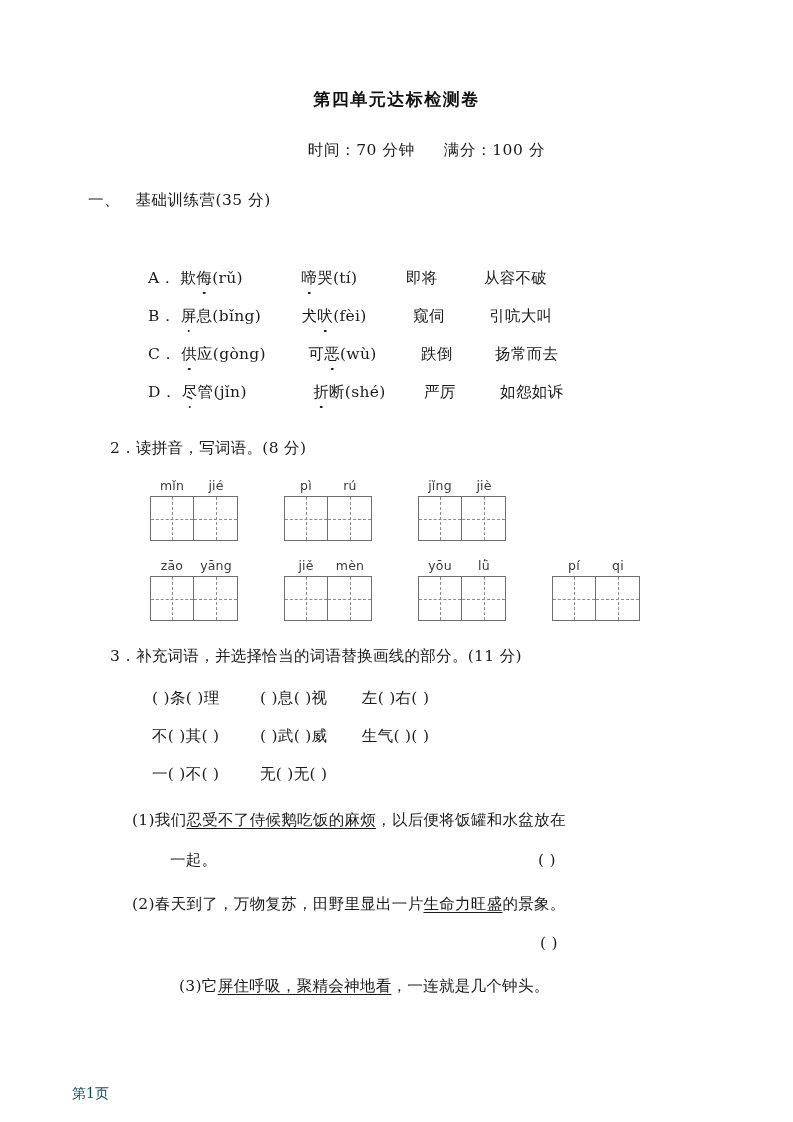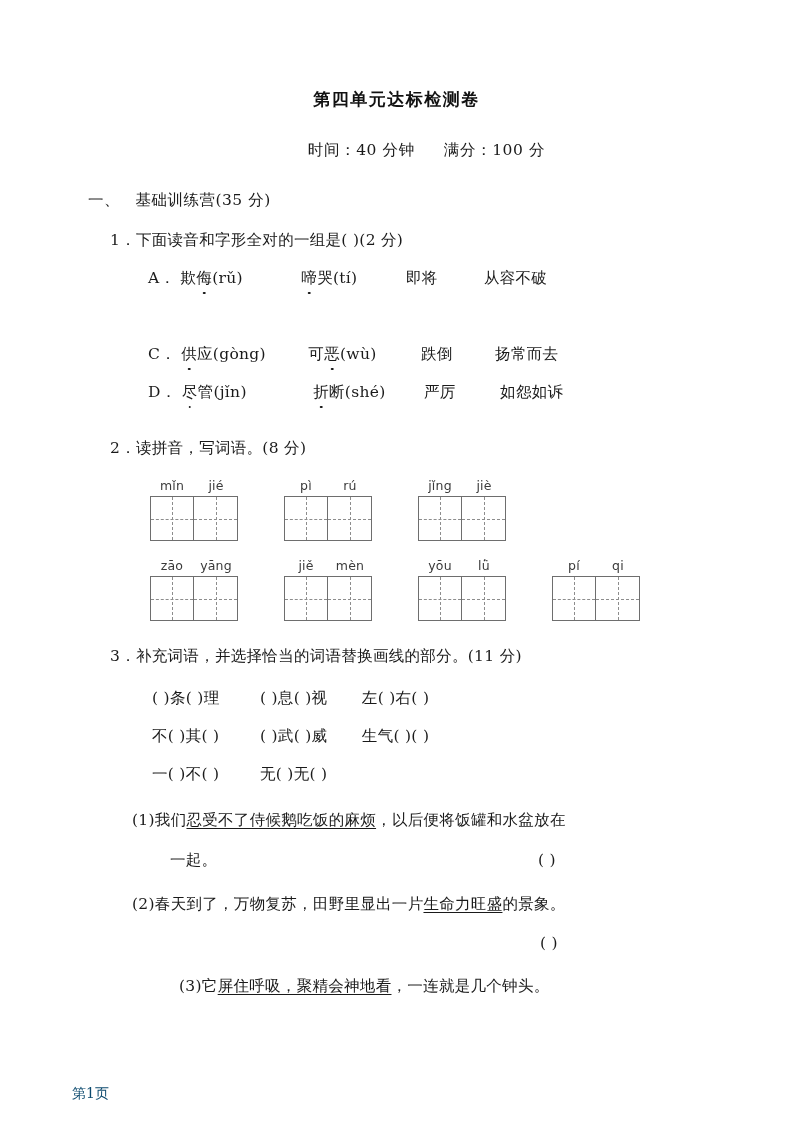--- a/index.html
+++ b/index.html
@@ -147,43 +147,52 @@
   .sp { display: inline-block; }
 </style>
 </head>
 <body>
 
 <div class="page">
 
   <div class="title">第四单元达标检测卷</div>
 
   <div class="subtitle">
-    <span>时间：40 分钟</span>
+    <span>时间：70 分钟</span>
     <span class="gap"></span>
     <span>满分：100 分</span>
   </div>
 
   <div class="line sec-head" style="top:190px; left:88px;">
     <span class="sec-num">一、</span>
     <span>基础训练营(35 分)</span>
   </div>
 
-  <div class="line" style="top:230px; left:110px;">1．下面读音和字形全对的一组是(        )(2 分)</div>
 
   <div class="line" style="top:268px; left:148px;">
     <span class="opt-label">A．</span>
     <span><span>欺</span><span class="dotchar">侮</span><span>(rǔ)</span></span>
     <span class="sp" style="width:48px"></span>
     <span><span class="dotchar">啼</span><span>哭</span><span>(tí)</span></span>
     <span class="sp" style="width:38px"></span>
     <span>即将</span>
     <span class="sp" style="width:36px"></span>
     <span>从容不破</span>
   </div>
 
+  <div class="line" style="top:306px; left:148px;">
+    <span class="opt-label">B．</span>
+    <span><span class="dotchar">屏</span><span>息</span><span>(bǐng)</span></span>
+    <span class="sp" style="width:30px"></span>
+    <span><span>犬</span><span class="dotchar">吠</span><span>(fèi)</span></span>
+    <span class="sp" style="width:36px"></span>
+    <span>窥伺</span>
+    <span class="sp" style="width:34px"></span>
+    <span>引吭大叫</span>
+  </div>
 
   <div class="line" style="top:344px; left:148px;">
     <span class="opt-label">C．</span>
     <span><span class="dotchar">供</span><span>应</span><span>(gòng)</span></span>
     <span class="sp" style="width:32px"></span>
     <span><span>可</span><span class="dotchar">恶</span><span>(wù)</span></span>
     <span class="sp" style="width:34px"></span>
     <span>跌倒</span>
     <span class="sp" style="width:32px"></span>
     <span>扬常而去</span>

